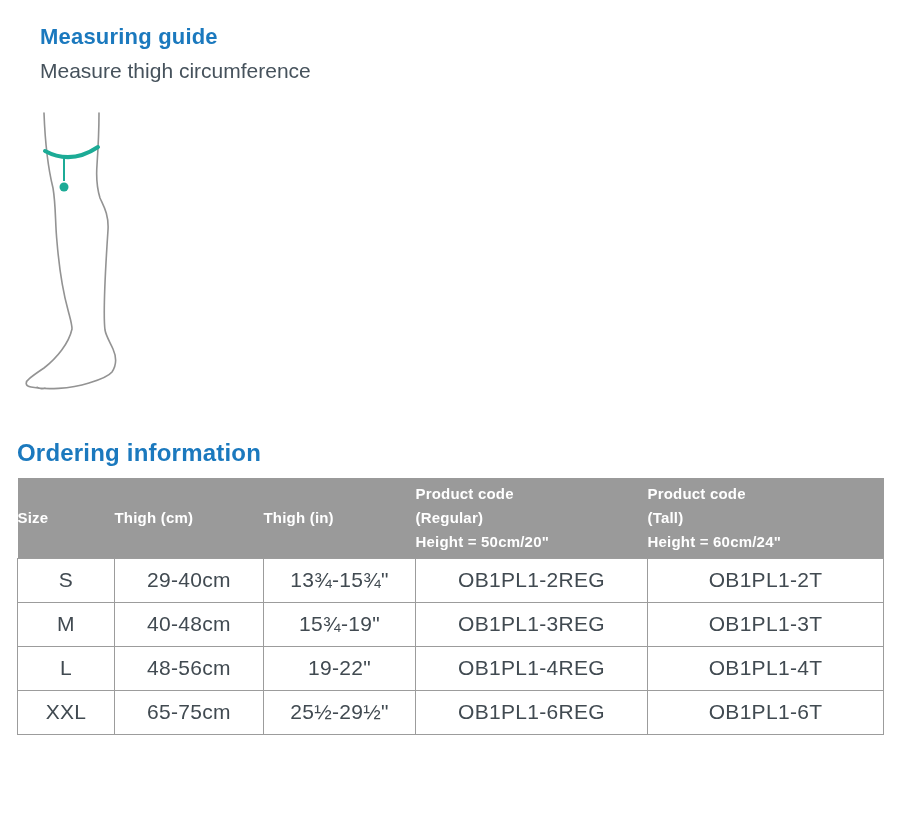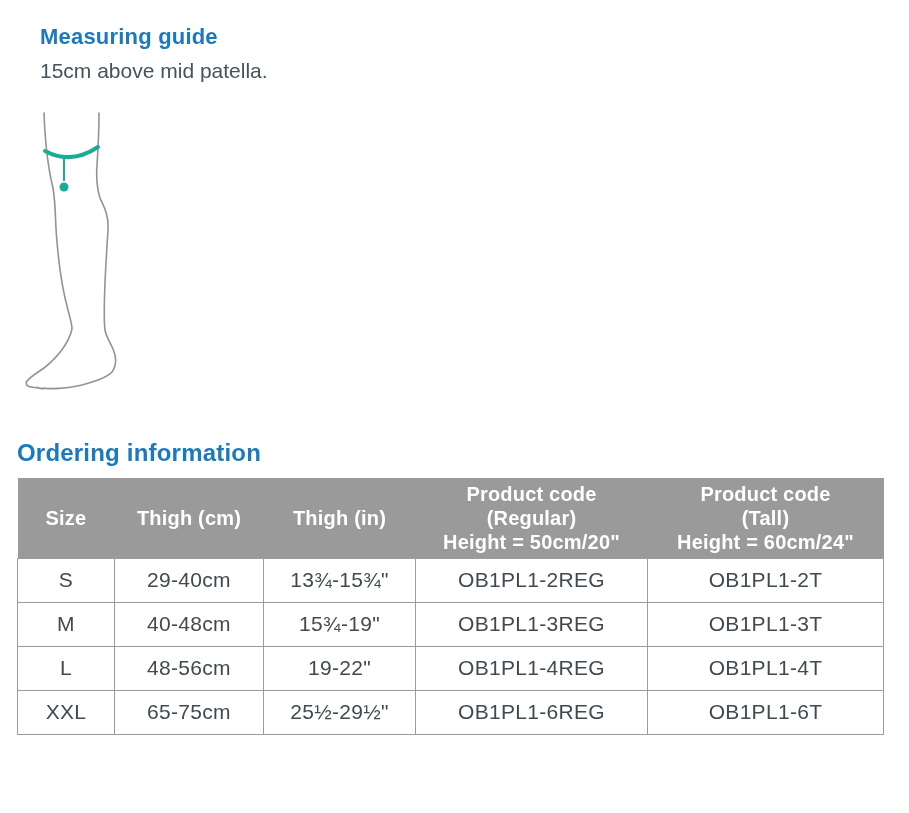--- a/index.html
+++ b/index.html
@@ -53,24 +53,24 @@
   .ordering-table col.c-size     { width: 97px; }
   .ordering-table col.c-thighcm  { width: 149px; }
   .ordering-table col.c-thighin  { width: 152px; }
   .ordering-table col.c-regular  { width: 232px; }
   .ordering-table col.c-tall     { width: 236px; }
 
   .ordering-table thead th {
     background: var(--table-header-bg);
     color: var(--table-header-text);
     font-weight: 700;
-    font-size: 20px;
+    font-size: 15px;
     line-height: 24px;
     height: 80px;
-    text-align: center;
+    text-align: left;
     vertical-align: middle;
     border: none;
     letter-spacing: 0.2px;
   }
   .ordering-table tbody td {
     border: 1px solid var(--table-border);
     height: 44px;
     text-align: center;
     vertical-align: middle;
     font-size: 21px;
@@ -80,21 +80,21 @@
   }
 </style>
 </head>
 <body>
 
 <div class="page">
 
   <section class="guide">
     <h1 class="guide-title">Measuring guide</h1>
     <p class="guide-desc">
-      <span>15cm above mid patella.</span>
+      <span>Measure thigh circumference</span>
     </p>
   </section>
 
   <svg class="leg-svg" width="100" height="290" viewBox="0 0 100 290" fill="none" xmlns="http://www.w3.org/2000/svg">
 
     <path d="M 20 3
              C 21 30, 23 54, 29 78
              C 32 96, 31 112, 33 132
              C 35 156, 39 182, 44 200
              C 46 208, 48 214, 48 219

